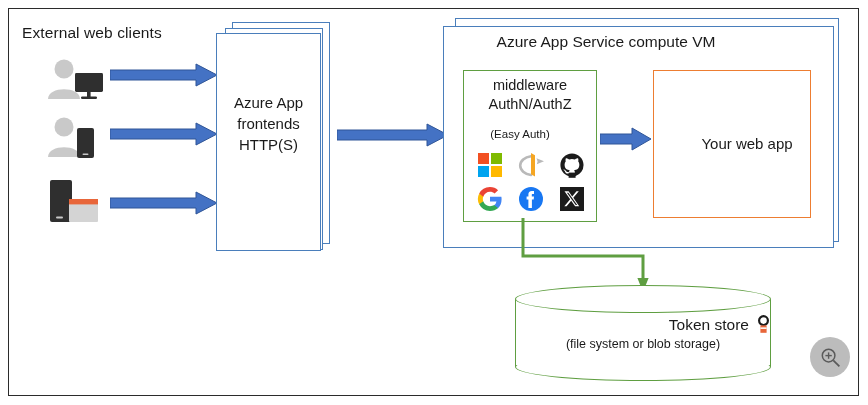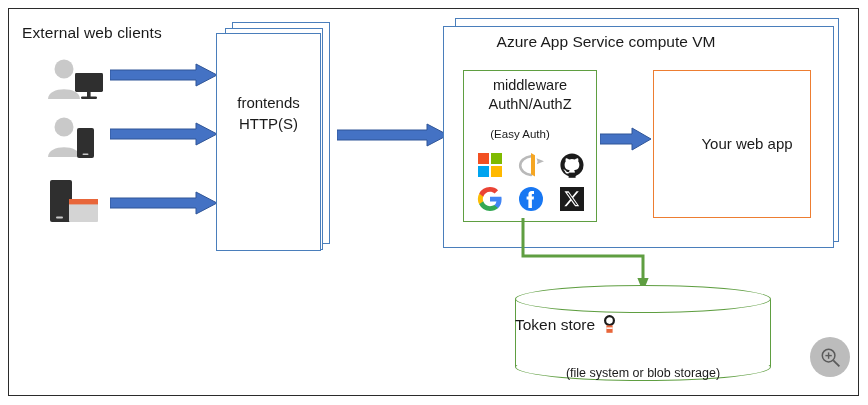--- a/index.html
+++ b/index.html
@@ -81,25 +81,25 @@
     position:absolute;left:0;top:0;width:100%;height:28px;
     border:1.8px solid #5f9e41;border-radius:50%;box-sizing:border-box;background:#fff;
   }
   .cyl-bot{
     position:absolute;left:0;top:68px;width:100%;height:28px;
     border:1.8px solid #5f9e41;border-radius:50%;box-sizing:border-box;
     background:#fff;clip-path:inset(12px 0 0 0);
   }
   .token-title-row{
     position:absolute;left:0;top:30px;width:100%;
-    display:flex;align-items:center;justify-content:flex-start;gap:7px;
+    display:flex;align-items:center;justify-content:flex-end;gap:7px;
   }
   .token-title{font-size:15.5px;color:#1a1a1a;}
   .token-sub{position:absolute;left:0;top:52px;width:100%;text-align:center;
-    font-size:12.5px;color:#1a1a1a;margin-top:29px;}
+    font-size:12.5px;color:#1a1a1a;}
 
   .key-icon{width:15px;height:19px;display:block;}
 
   
   .client-icon{position:absolute;}
 
   
   .zoom-btn{
     position:absolute;left:810px;top:337px;width:40px;height:40px;
     border-radius:50%;background:#bcbcbc;
@@ -156,20 +156,21 @@
   <div class="arrow" style="left:110px;top:191px;">
     <svg width="108" height="24" viewBox="0 0 108 24">
       <path d="M0 7 L86 7 L86 1 L107 12 L86 23 L86 17 L0 17 Z" fill="#4472c4" stroke="#2f5597" stroke-width="1"></path>
     </svg>
   </div>
 
   <div class="stack-l3"></div>
   <div class="stack-l2"></div>
   <div class="stack-l1"></div>
   <div class="ctr frontends-text">
+    <div>Azure App</div>
     <div>frontends</div>
     <div>HTTP(S)</div>
   </div>
 
   <div class="arrow" style="left:337px;top:123px;">
     <svg width="112" height="24" viewBox="0 0 112 24">
       <path d="M0 7 L90 7 L90 1 L111 12 L90 23 L90 17 L0 17 Z" fill="#4472c4" stroke="#2f5597" stroke-width="1"></path>
     </svg>
   </div>
 

